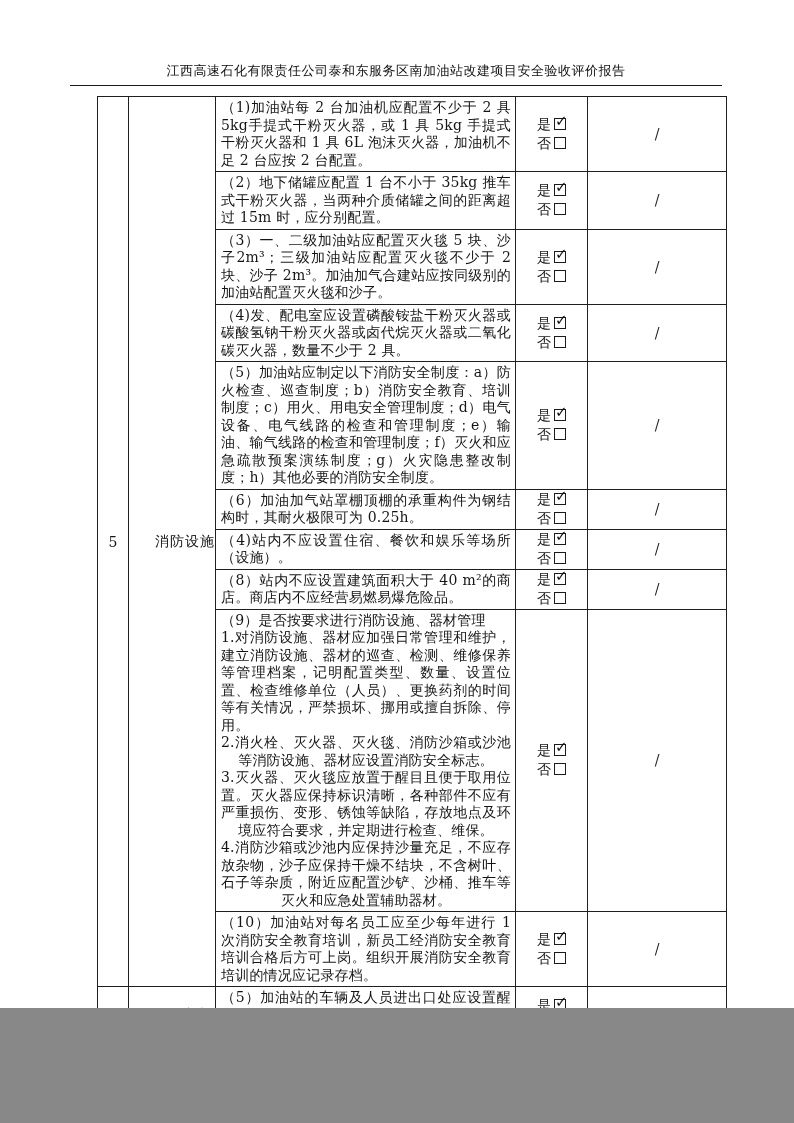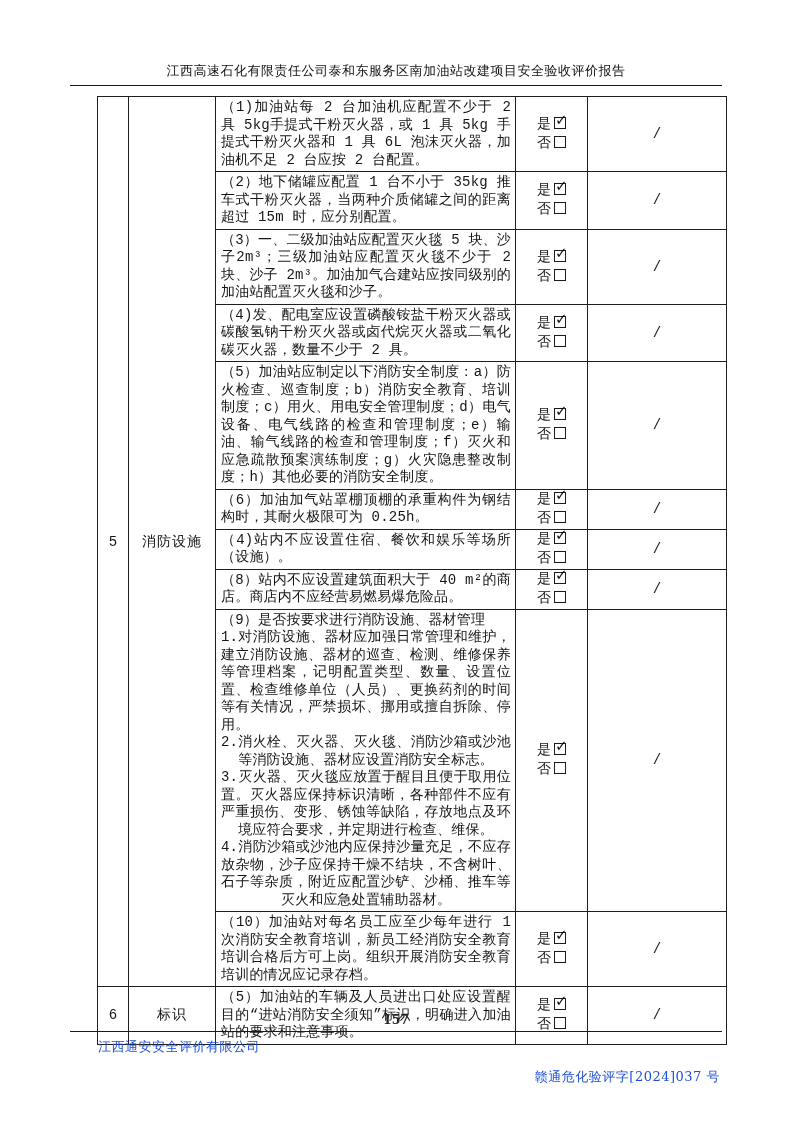--- a/index.html
+++ b/index.html
@@ -1,19 +1,19 @@
 <!DOCTYPE html>
 <html><head>
 <meta charset="utf-8">
 <style>
   * { margin:0; padding:0; box-sizing:border-box; }
   html,body { background:#888; }
   .page {
     position:relative;
-    width:794px; height:1123px;
+    width:794px; height:1008px;
     margin:0 auto;
     background:#fff;
     color:#1a1a1a;
     font-family:"DejaVu Serif","Liberation Serif",serif;
     overflow:hidden;
   }
   
   .header { position:absolute; left:70px; top:0; width:652px; }
   .header-title {
     margin-top:62px;
@@ -30,24 +30,23 @@
     left:97px; top:96px;
     width:629px;
     border-collapse:collapse;
     table-layout:fixed;
   }
   table.checklist td {
     border:1.4px solid #1f1f1f;
     vertical-align:middle;
     font-size:14px;
     color:#151515;
-    font-family:Liberation Mono, monospace;
   }
   td.c-no   { text-align:center; }
-  td.c-cat  { text-align:center; letter-spacing:1px; }
+  td.c-cat  { text-align:right; letter-spacing:1px; }
   td.c-text { padding:2px 4px 2px 5px; }
   td.c-ans  { text-align:center; }
   td.c-rem  { text-align:center; }
   .para { line-height:17.5px; letter-spacing:0.2px; text-align:justify; text-align-last:left; word-break:break-all; }
   .para.p-center { text-align:justify; text-align-last:center; }
   .ans-wrap { display:inline-block; text-align:left; }
   .ans-line { line-height:19px; white-space:nowrap; }
   .cb {
     display:inline-block;
     width:12px; height:12px;

